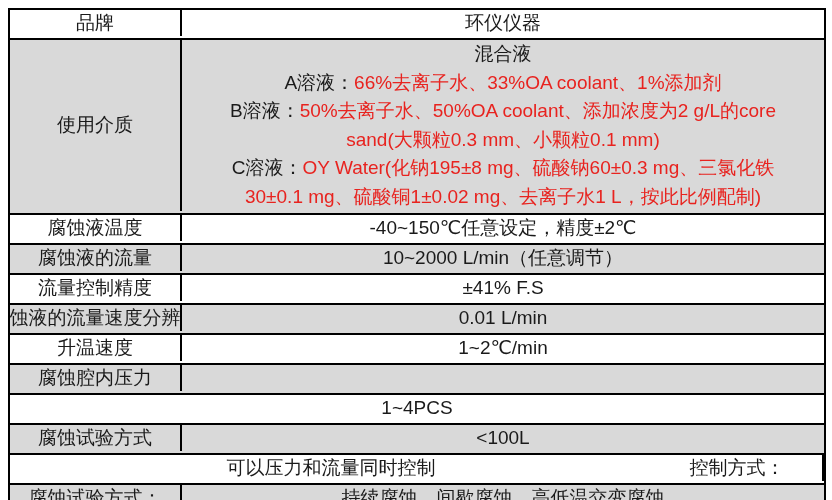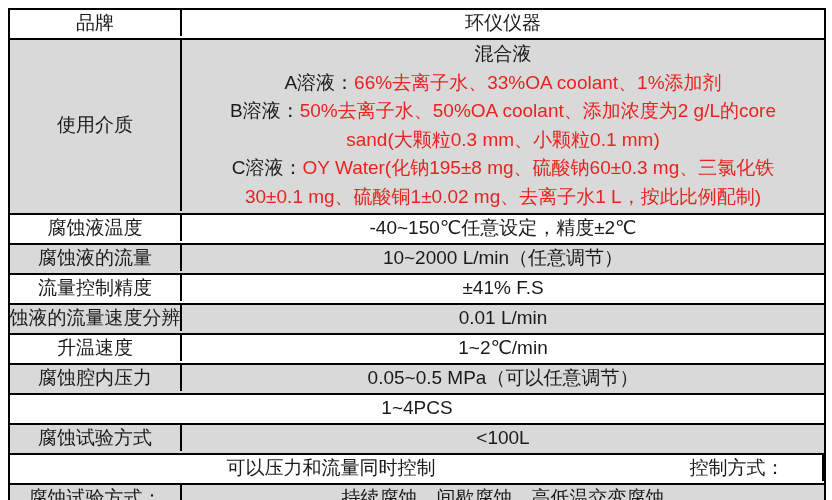--- a/index.html
+++ b/index.html
@@ -100,21 +100,20 @@
     <div class="cell value">0.01 L/min</div>
   </div>
 
   <div class="row simple">
     <div class="cell label">升温速度</div>
     <div class="cell value">1~2℃/min</div>
   </div>
 
   <div class="row simple shaded">
     <div class="cell label">腐蚀腔内压力</div>
-    <div class="cell value">0.05~0.5 MPa（可以任意调节）</div>
   </div>
 
   <div class="row simple">
     <div class="cell value">1~4PCS</div>
   </div>
 
   <div class="row simple shaded">
     <div class="cell label">腐蚀试验方式</div>
     <div class="cell value">&lt;100L</div>
   </div>

